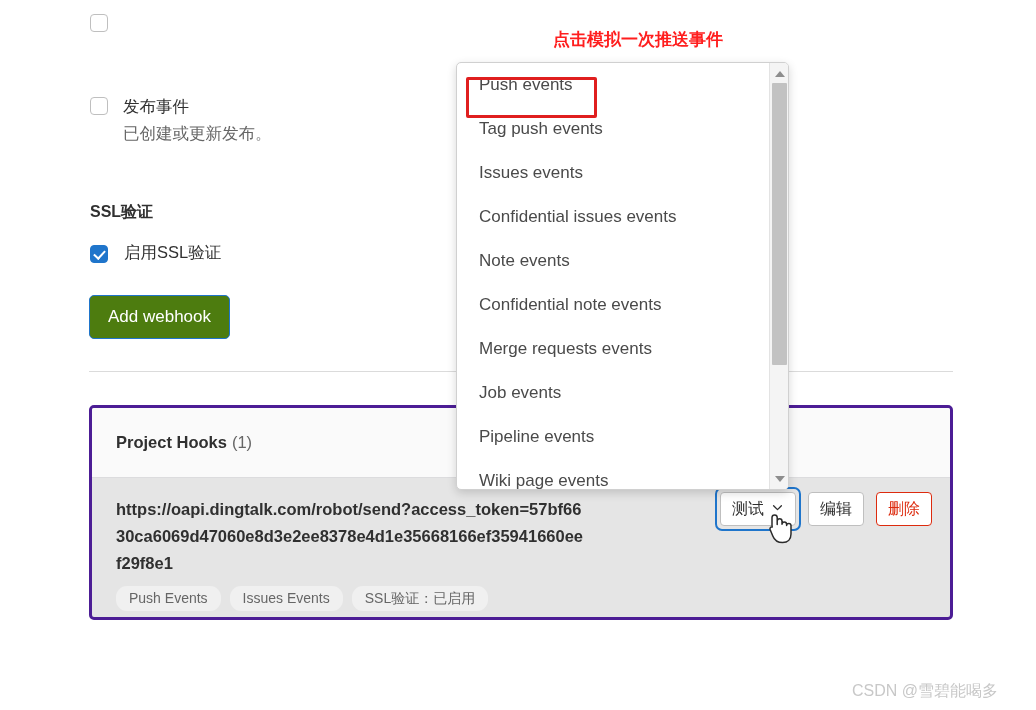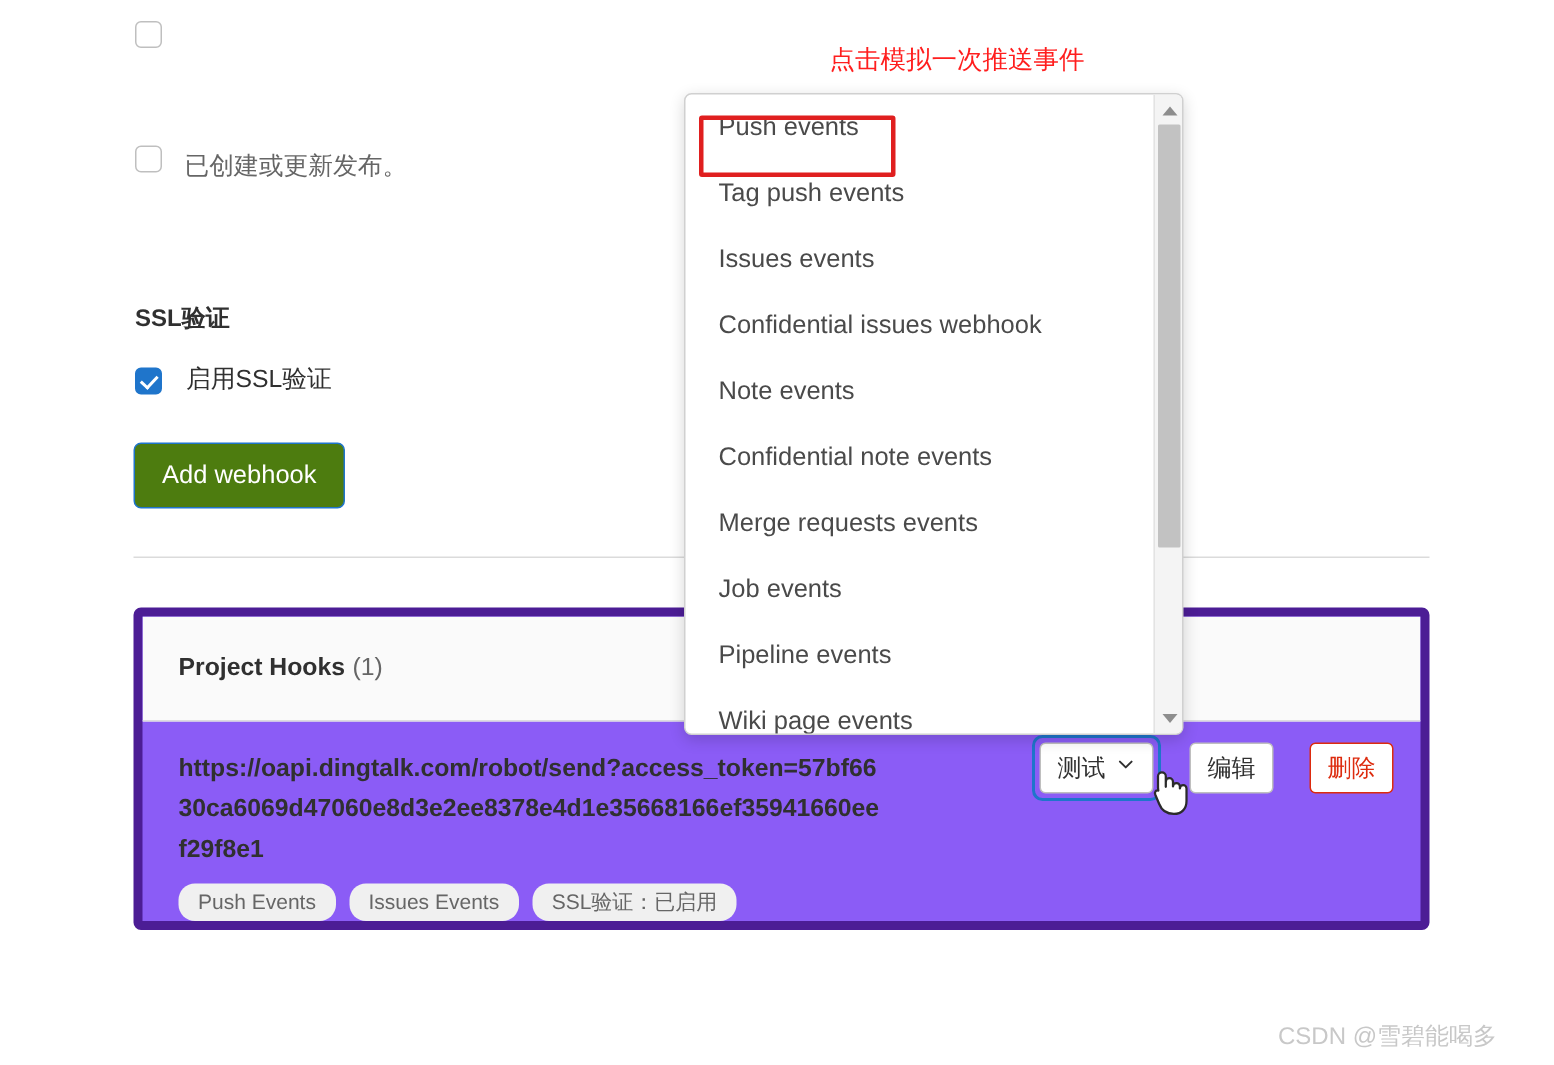--- a/index.html
+++ b/index.html
@@ -57,21 +57,21 @@
     cursor: pointer;
   }
 
   .divider {
     position: absolute; height: 1px; background: #dbdbdb;
   }
 
   
   .card {
     position: absolute;
-    border: 6px solid #4c1d95; border-radius: 5px; background: #8b5cf6;
+    border: 3px solid #4c1d95; border-radius: 5px; background: #e5e5e5;
     overflow: hidden;
   }
   .card-header {
     background: #fafafa; border-bottom: 1px solid #dcdcde;
     height: 70px; display: flex; align-items: center; padding-left: 24px;
   }
   .card-header-title { font-size: 16.5px; font-weight: bold; color: #303030; }
   .card-header-count { font-size: 16.5px; color: #666; font-weight: normal; margin-left: 5px; }
   .card-body { position: relative; padding: 18px 24px 16px 24px; }
   .hook-url {
@@ -79,21 +79,21 @@
     width: 470px; word-break: break-all; font-weight: 600;
   }
   .pill-row { margin-top: 9px; display: flex; gap: 9px; }
   .pill {
     background: #f0f0f0; color: #666; border-radius: 11px;
     font-size: 14px; padding: 4px 13px 5px 13px; line-height: 16px;
     white-space: nowrap;
   }
 
   
-  .actions { position: absolute; right: 18px; top: 14px; display: flex; align-items: center; gap: 24px; }
+  .actions { position: absolute; right: 18px; top: 14px; display: flex; align-items: center; gap: 12px; }
   .btn-sm {
     background: #fff; border: 1px solid #bfbfbf; border-radius: 4px;
     font-size: 16px; color: #303030;
     height: 34px; padding: 0 11px;
     display: flex; align-items: center; justify-content: center;
     font-family: "Liberation Sans", sans-serif; cursor: pointer;
   }
   .btn-sm.danger { border-color: #dd2b0e; color: #dd2b0e; }
   .btn-split { position: relative; }
   .focus-ring {
@@ -129,21 +129,21 @@
   .tri { width: 0; height: 0; border-left: 5px solid transparent; border-right: 5px solid transparent; }
   .tri.up { border-bottom: 6px solid #8d8d8d; }
   .tri.down { border-top: 6px solid #8d8d8d; }
   .dd-thumb {
     position: absolute; left: 2px; width: 15px;
     background: #c2c2c2; border-radius: 1px;
   }
 
   
   .anno-text {
-    position: absolute; color: #ff1e1e; font-size: 17px; font-weight: normal;
+    position: absolute; color: #ff1e1e; font-size: 17px; font-weight: bold;
     white-space: nowrap;
   }
   .anno-box {
     position: absolute; border: 3px solid #e01f1f; border-radius: 2px;
     background: transparent; pointer-events: none;
   }
   .watermark {
     position: absolute; color: #c8c8c8; font-size: 16px; white-space: nowrap;
   }
   .cursor-hand { position: absolute; pointer-events: none; }
@@ -153,20 +153,21 @@
 
 <div id="root">
 
   <div class="evt-row" style="left:90px; top:12px;">
     <div class="cb"></div>
   </div>
 
   <div class="evt-row" style="left:90px; top:95px;">
     <div class="cb"></div>
     <div class="evt-text">
+      <div class="evt-title">发布事件</div>
       <div class="evt-desc">已创建或更新发布。</div>
     </div>
   </div>
 
   <div class="section-title" style="left:90px; top:202px;">SSL验证</div>
 
   <div class="ssl-row" style="left:90px; top:242px;">
     <div class="cb checked"></div>
     <div class="ssl-label">启用SSL验证</div>
   </div>
@@ -204,21 +205,21 @@
         <div class="btn-sm danger">删除</div>
       </div>
     </div>
   </div>
 
   <div class="dropdown" style="left:456px; top:62px; width:333px; height:428px;">
     <div class="dd-list">
       <div class="dd-item">Push events</div>
       <div class="dd-item">Tag push events</div>
       <div class="dd-item">Issues events</div>
-      <div class="dd-item">Confidential issues webhook</div>
+      <div class="dd-item">Confidential issues events</div>
       <div class="dd-item">Note events</div>
       <div class="dd-item">Confidential note events</div>
       <div class="dd-item">Merge requests events</div>
       <div class="dd-item">Job events</div>
       <div class="dd-item">Pipeline events</div>
       <div class="dd-item">Wiki page events</div>
     </div>
     <div class="dd-scroll">
       <div class="dd-arrow up">
         <div class="tri up"></div>

